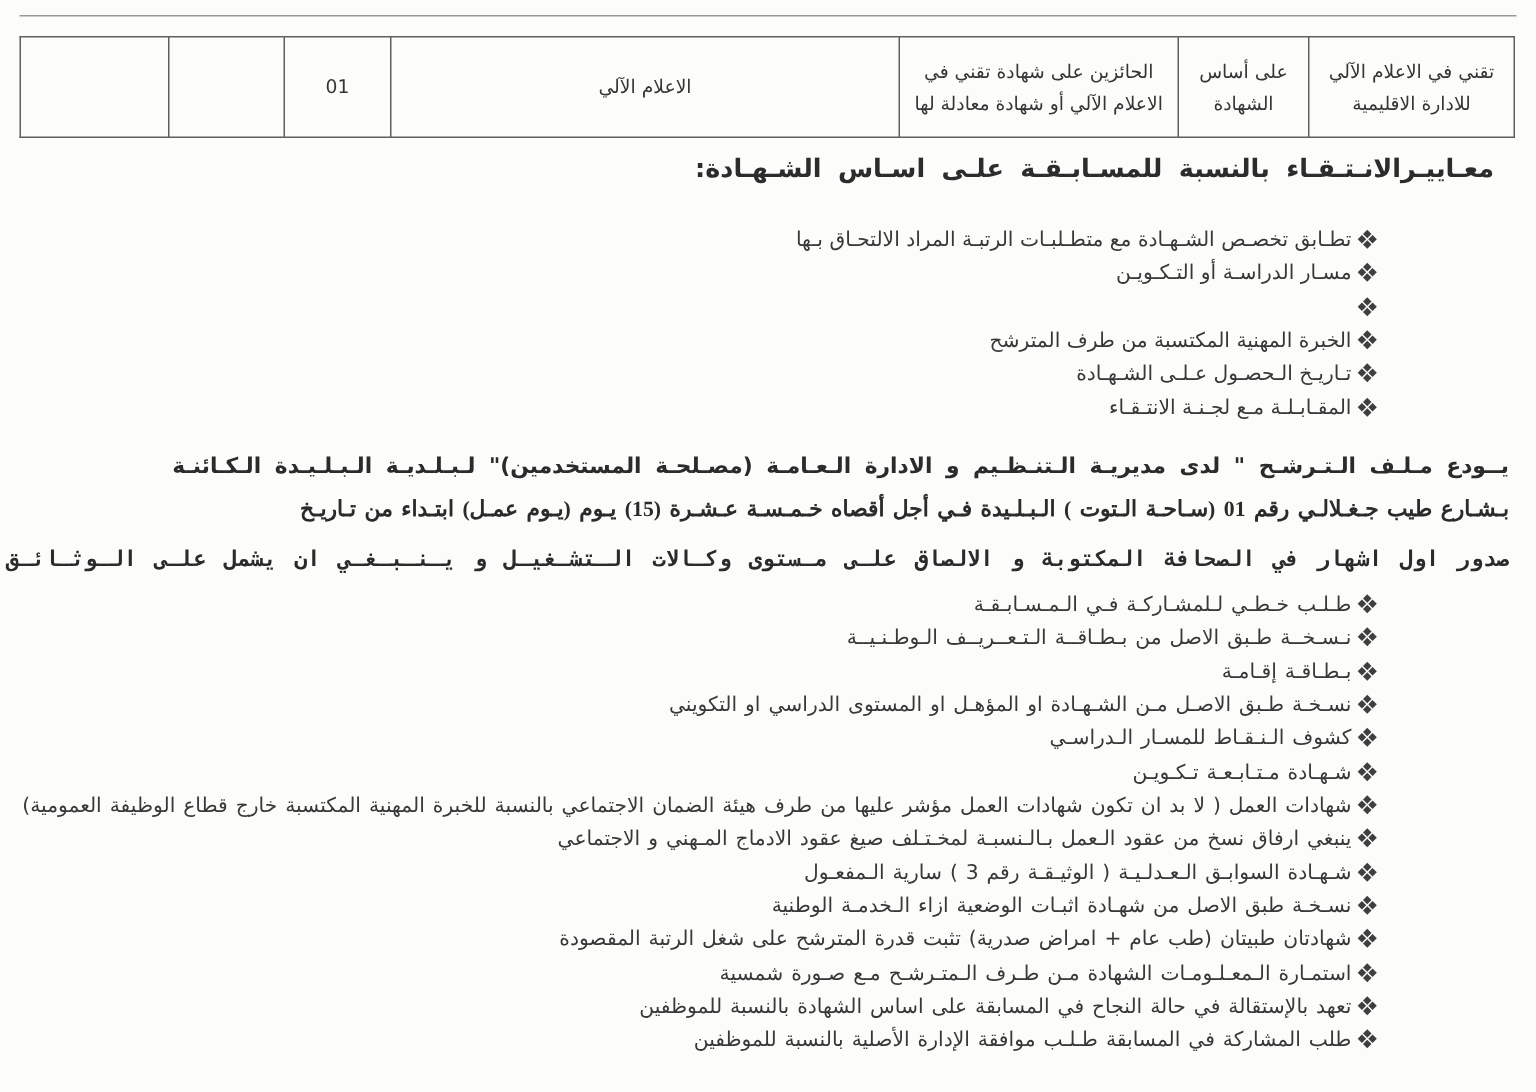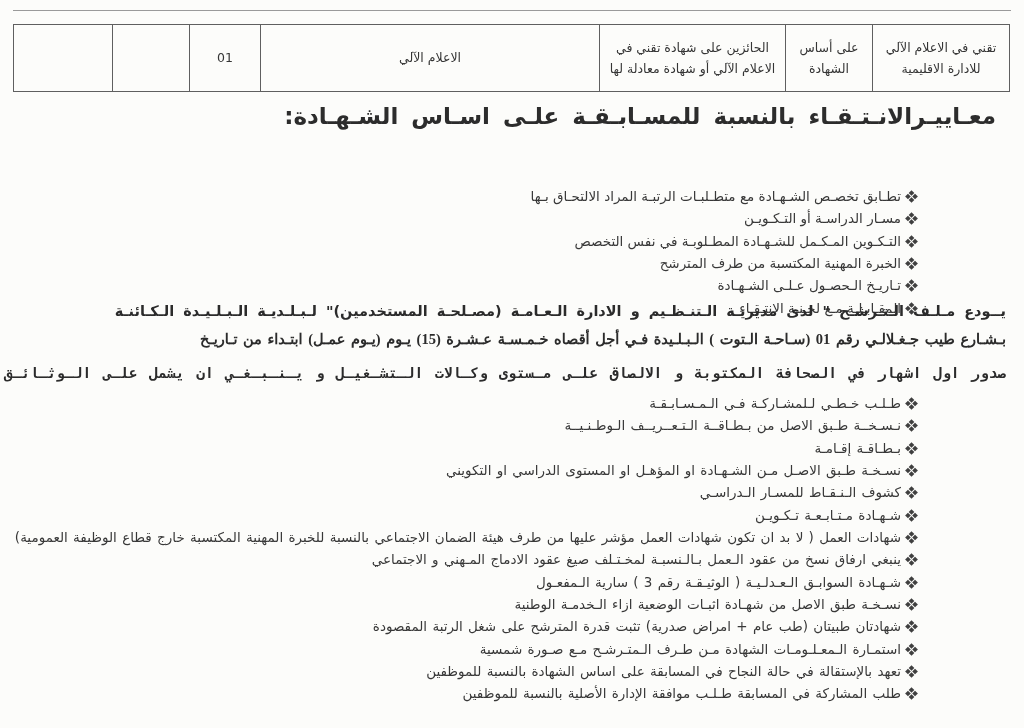--- a/index.html
+++ b/index.html
@@ -14,38 +14,38 @@
     position:absolute;top:24px;right:14px;width:996px;
     border-collapse:collapse;table-layout:fixed;direction:rtl;
   }
   table.post-table td{
     border:1px solid #5f5f5f;text-align:center;vertical-align:middle;
     font-size:12.5px;line-height:1.7;color:#353535;padding:4px 5px;height:58px;
   }
 
   .heading{
     position:absolute;top:103px;right:28px;
-    font-size:23px;font-weight:bold;color:#2c2c2c;
+    font-size:17px;font-weight:bold;color:#2c2c2c;
     word-spacing:5px;white-space:nowrap;
   }
 
   .blist{position:absolute;right:108px;font-size:13.5px;color:#383838;}
   .blist .li{
     line-height:22.35px;height:22.35px;text-align:right;white-space:nowrap;direction:rtl;
   }
   .bullet{
     display:inline-block;width:9px;height:9px;margin-left:6px;
     transform:rotate(45deg);
     background:
       linear-gradient(#3f3f3f,#3f3f3f) 0 0 / 4px 4px no-repeat,
       linear-gradient(#3f3f3f,#3f3f3f) 5px 0 / 4px 4px no-repeat,
       linear-gradient(#3f3f3f,#3f3f3f) 0 5px / 4px 4px no-repeat,
       linear-gradient(#3f3f3f,#3f3f3f) 5px 5px / 4px 4px no-repeat;
   }
-  .criteria{top:149px;margin-top:36px;}
+  .criteria{top:149px;}
   .documents{top:392px;}
   .documents .li{word-spacing:1px;}
 
   .para-line{
     position:absolute;right:18px;
     font-size:14.5px;font-weight:bold;color:#2b2b2b;
     white-space:nowrap;direction:rtl;text-align:right;
   }
   .para-1{top:303px;word-spacing:4px;}
   .para-2{top:331px;word-spacing:2px;font-family:Liberation Serif, serif;}
@@ -79,21 +79,21 @@
       <td></td>
     </tr>
   </tbody>
     </table>
 
   <div class="heading">معـاييـرالانـتـقـاء بالنسبة للمسـابـقـة علـى اسـاس الشـهـادة:</div>
 
   <div class="blist criteria">
     <div class="li"><span class="bullet"></span><span>تطـابق تخصـص الشـهـادة مع متطـلبـات الرتبـة المراد الالتحـاق بـها</span></div>
     <div class="li"><span class="bullet"></span><span>مسـار الدراسـة أو التـكـويـن</span></div>
-    <div class="li"><span class="bullet"></span><span>التـكـوين المـكـمل للشـهـادة المطـلوبـة في نفس التخصص</span></div>
+    <div class="li"><span class="bullet"></span></div>
     <div class="li"><span class="bullet"></span><span>الخبرة المهنية المكتسبة من طرف المترشح</span></div>
     <div class="li"><span class="bullet"></span><span>تـاريـخ الـحصـول عـلـى الشـهـادة</span></div>
     <div class="li"><span class="bullet"></span><span>المقـابـلـة مـع لجـنـة الانتـقـاء</span></div>
   </div>
 
   <div class="para-line para-1">يــودع مـلـف الـتـرشـح " لدى مديريـة الـتنـظـيم و الادارة الـعـامـة (مصـلحـة المستخدمين)" لـبـلـديـة الـبـلـيـدة الـكـائنـة</div>
   <div class="para-line para-2">بـشـارع طيب جـغـلالـي رقم 01 (سـاحـة الـتوت ) الـبـلـيدة فـي أجل أقصاه خـمـسـة عـشـرة (15) يـوم (يـوم عمـل) ابتـداء من تـاريـخ</div>
   <div class="para-line para-3">صدور اول اشهار في الصحافة المكتوبة و الالصاق علـى مـستوى وكـالات الـتشـغيـل و يـنـبـغـي ان يشمل علـى الـوثـائـق الـتـالـيـة :</div>
 
   <div class="blist documents">

